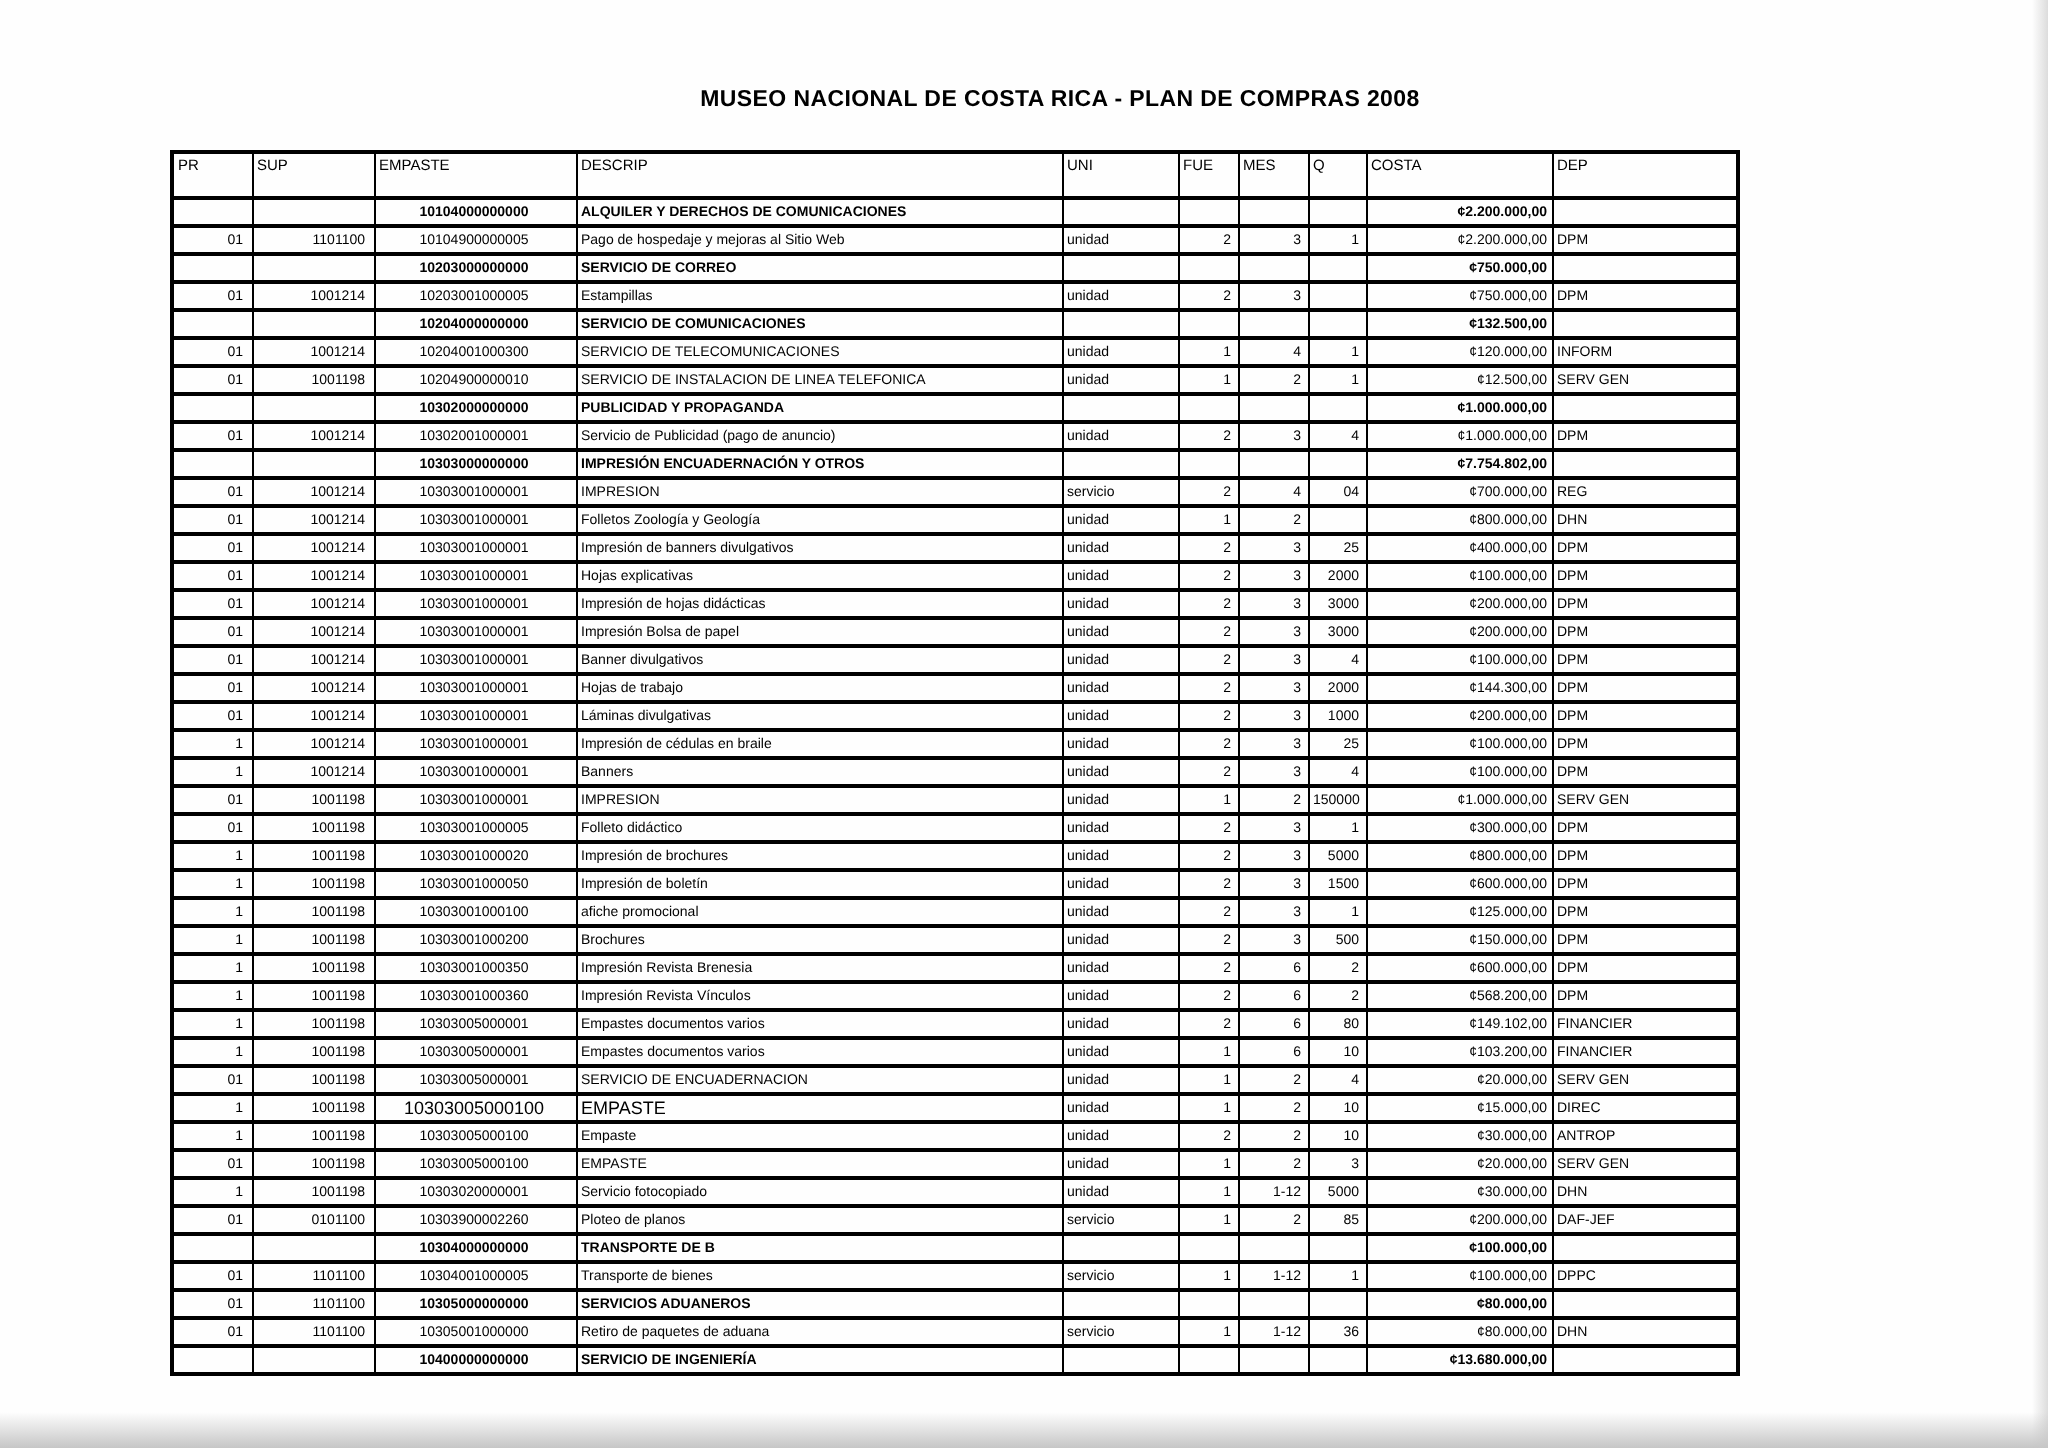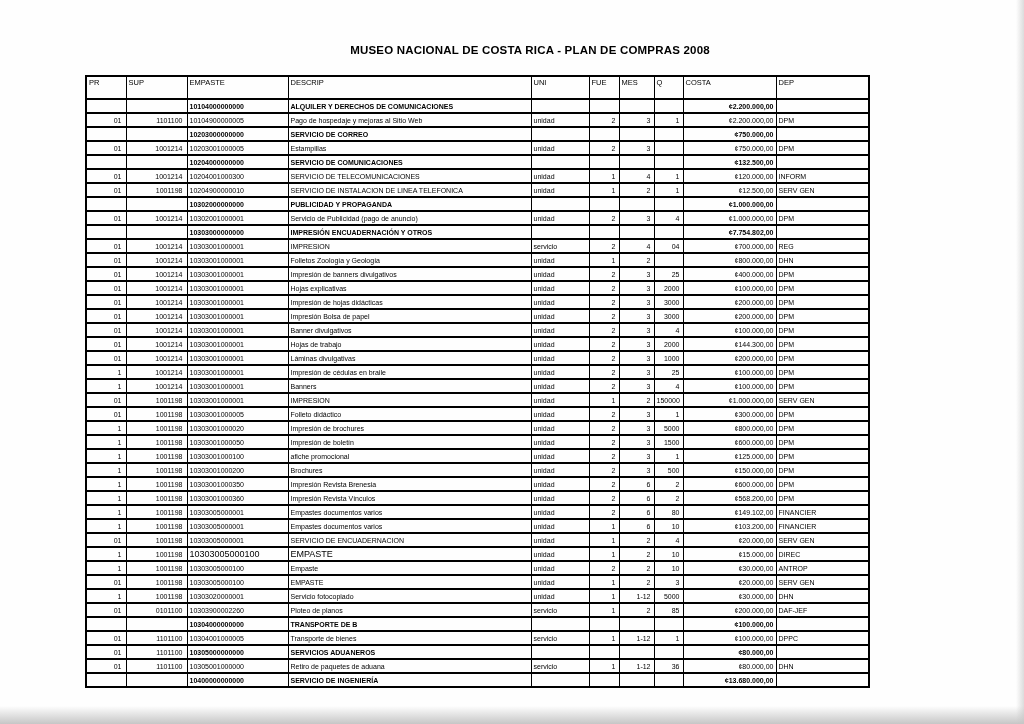--- a/index.html
+++ b/index.html
@@ -35,21 +35,21 @@
   }
   .plan-table th{
     height:20px;vertical-align:top;text-align:left;
     font-size:7.5px;font-weight:normal;padding-top:1px;
   }
   
   .c-pr{width:40px;}  .c-sup{width:61px;} .c-codmer{width:101px;}
   .c-descrip{width:243px;} .c-uni{width:58px;} .c-fue{width:30px;}
   .c-mes{width:35px;} .c-q{width:29px;} .c-monto{width:93px;} .c-dep{width:93px;}
   td.col-pr,td.col-sup{text-align:right;padding-right:4px;}
-  td.col-codmer{text-align:left;padding-right:3px;}
+  td.col-codmer{text-align:center;padding-right:3px;}
   td.col-descrip,td.col-uni,td.col-dep{text-align:left;}
   td.col-fue,td.col-mes,td.col-q{text-align:right;padding-right:3px;}
   td.col-monto{text-align:right;padding-right:2px;}
   tr.section td.col-codmer,
   tr.section td.col-descrip,
   tr.section td.col-monto{font-weight:bold;}
   tr.large td.col-codmer,tr.large td.col-descrip{font-size:9px;}
   .scan-shadow-bottom{
     position:absolute;left:0;right:0;bottom:0;height:18px;
     background:linear-gradient(to bottom,rgba(255,255,255,0),#c6c6c6);

